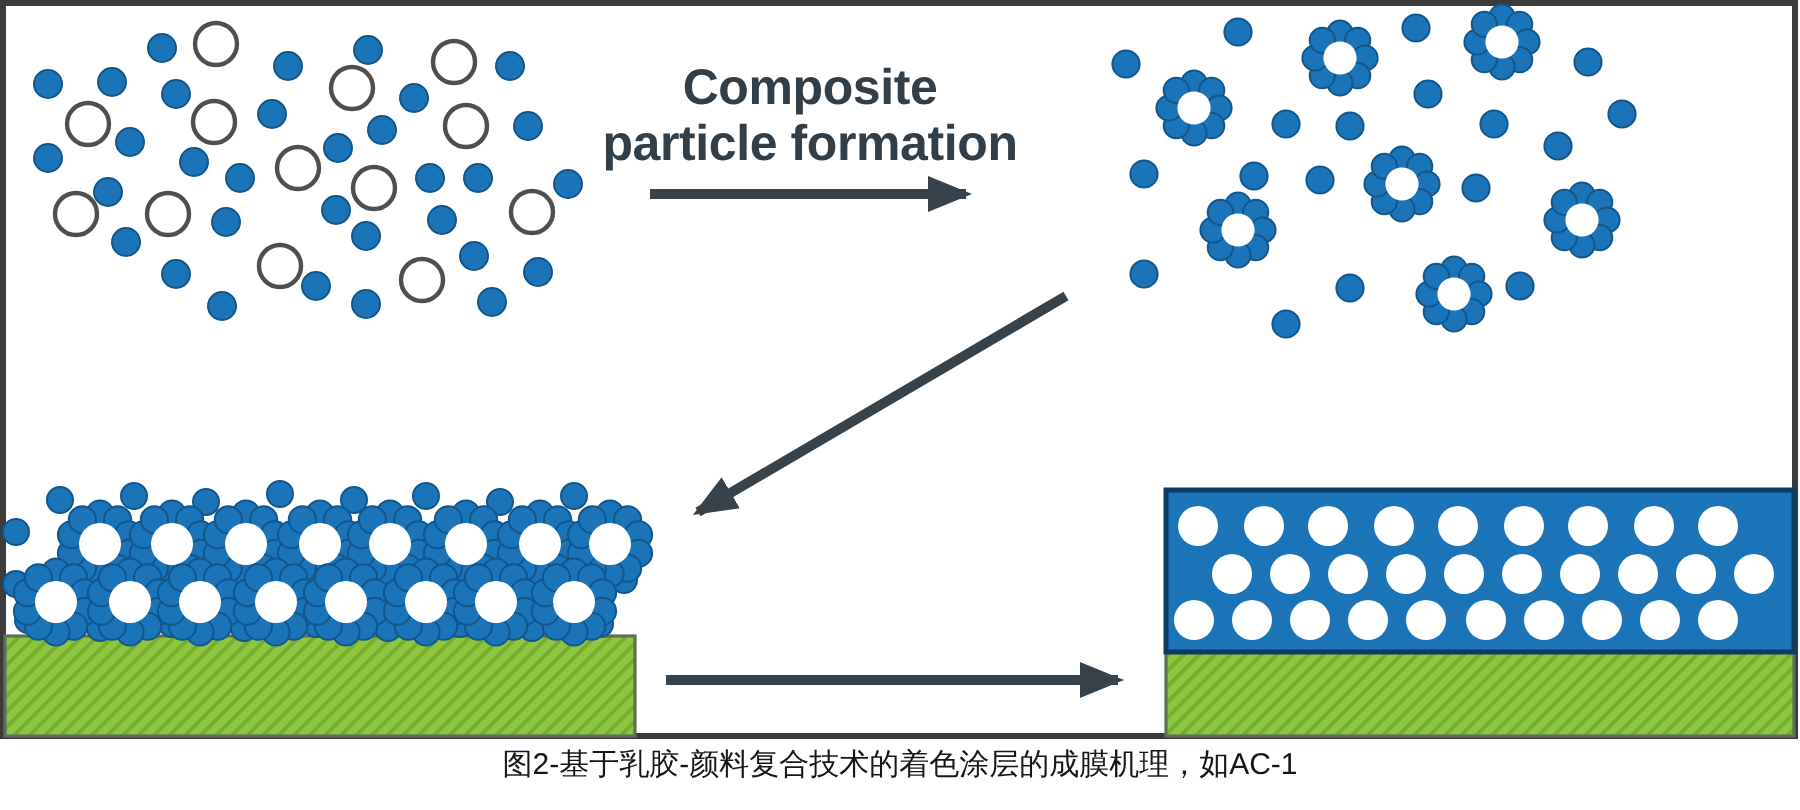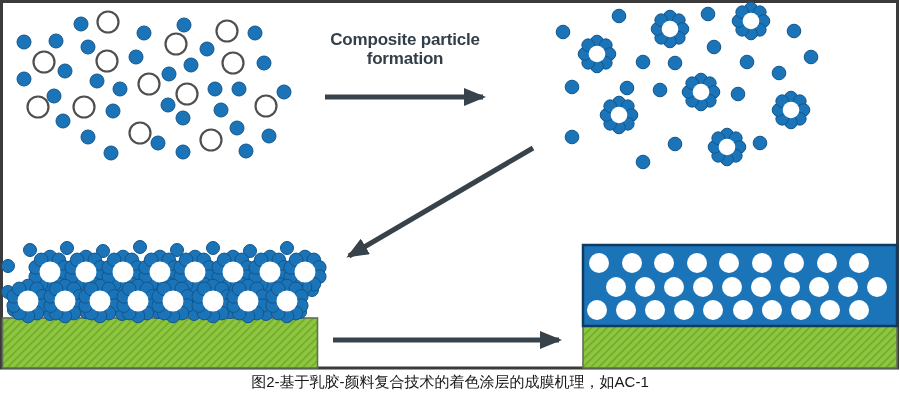--- a/index.html
+++ b/index.html
@@ -4,21 +4,21 @@
 <style>
   html,body{margin:0;padding:0;}
   body{
     width:900px;height:405px;position:relative;overflow:hidden;background:#ffffff;
     font-family:"Liberation Sans","DejaVu Sans",sans-serif;
   }
   .stage{position:absolute;inset:0;}
   #diagram-svg{position:absolute;top:0;left:0;}
   .process-label{
     position:absolute;left:298px;top:30px;width:214px;
-    text-align:center;font-weight:700;font-size:17px;line-height:1.12;
+    text-align:center;font-weight:700;font-size:25px;line-height:1.12;
     letter-spacing:-0.2px;color:#333f48;
   }
   .caption{
     position:absolute;left:0;top:373px;width:100%;
     text-align:center;font-size:15px;color:#161616;
   }
 </style>
 </head>
 <body>
 

